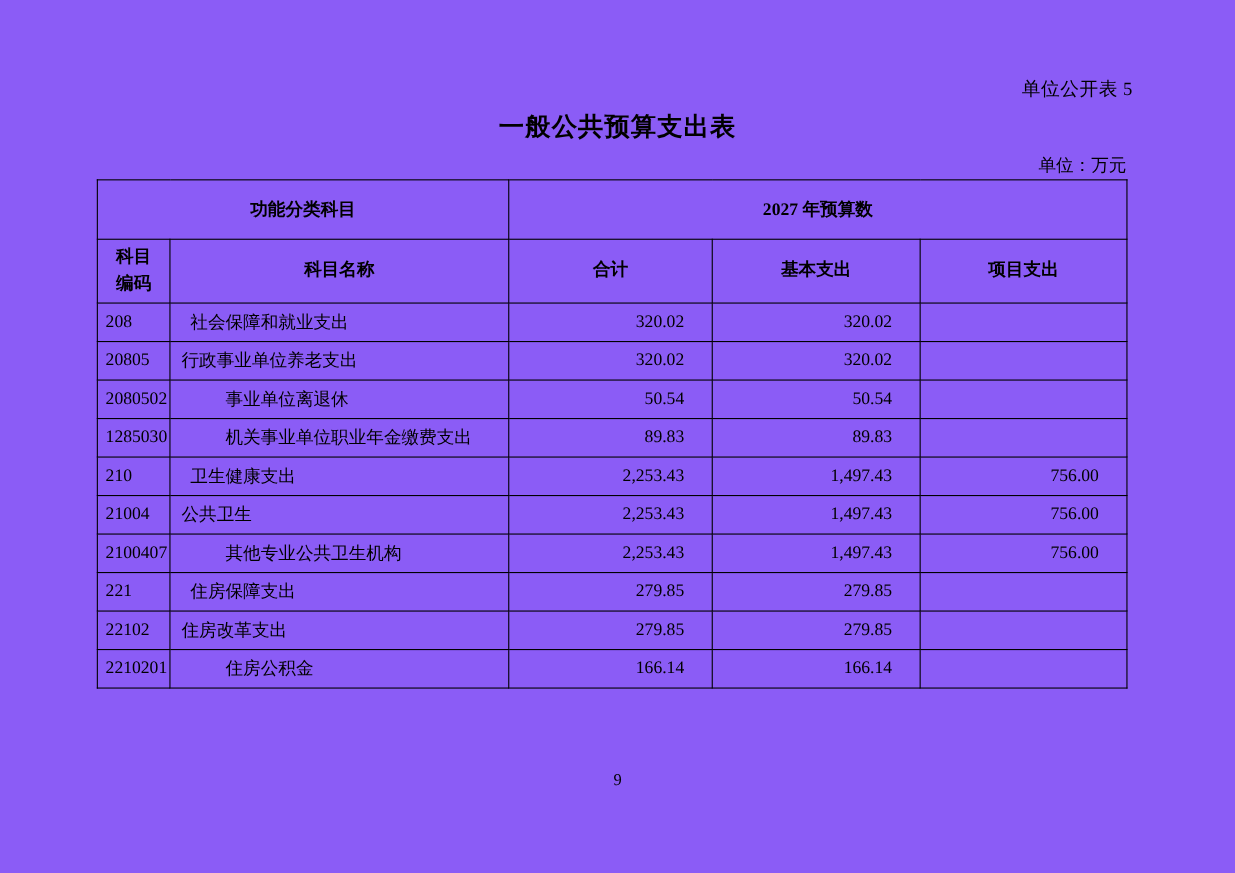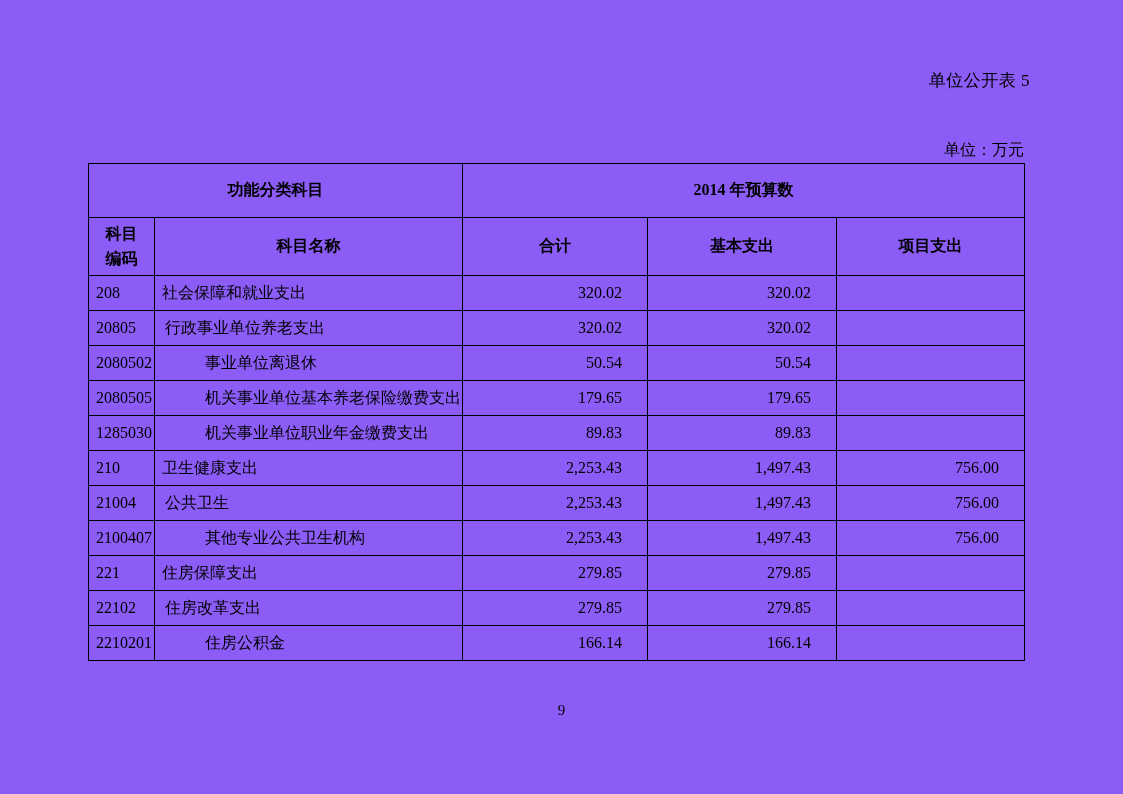--- a/index.html
+++ b/index.html
@@ -63,56 +63,57 @@
     font-weight: bold;
     text-align: center;
     line-height: 1.55;
   }
   tbody td {
     height: 32px;
     font-size: 16px;
   }
   td.code { text-align: left; padding-left: 7px; }
   td.name { text-align: left; }
-  td.name.indent-0 { padding-left: 7px; }
+  td.name.indent-0 { padding-left: 18px; }
   td.name.indent-1 { padding-left: 10px; }
   td.name.indent-2 { padding-left: 50px; }
   td.num { text-align: right; padding-right: 25px; margin-left: 15px; }
   tr.bold td { font-weight: normal; }
   .page-number {
     position: absolute;
     top: 702px;
     left: 0;
     right: 0;
     text-align: center;
     font-size: 15px;
   }
 </style>
 </head>
 <body>
 
 <div class="page">
 
   <div class="corner-label">单位公开表 5</div>
 
+  <h1 class="doc-title">一般公共预算支出表</h1>
 
   <div class="unit-note">单位：万元</div>
 
   <table class="budget">
     <colgroup>
       <col style="width:66px">
       <col style="width:308px">
       <col style="width:185px">
       <col style="width:189px">
       <col style="width:188px">
     </colgroup>
     <thead>
       <tr class="h1">
         <th colspan="2">功能分类科目</th>
-        <th colspan="3">2014 年预算数</th>
+        <th colspan="3">2027 年预算数</th>
       </tr>
       <tr class="h2">
         <th>
           <div>科目</div>
           <div>编码</div>
         </th>
         <th>科目名称</th>
         <th>合计</th>
         <th>基本支出</th>
         <th>项目支出</th>
@@ -134,27 +135,20 @@
     <td class="num"></td>
   </tr>
         <tr>
     <td class="code">2080502</td>
     <td class="name indent-2">事业单位离退休</td>
     <td class="num">50.54</td>
     <td class="num">50.54</td>
     <td class="num"></td>
   </tr>
         <tr>
-    <td class="code">2080505</td>
-    <td class="name indent-2">机关事业单位基本养老保险缴费支出</td>
-    <td class="num">179.65</td>
-    <td class="num">179.65</td>
-    <td class="num"></td>
-  </tr>
-        <tr>
     <td class="code">1285030</td>
     <td class="name indent-2">机关事业单位职业年金缴费支出</td>
     <td class="num">89.83</td>
     <td class="num">89.83</td>
     <td class="num"></td>
   </tr>
         <tr class="bold">
     <td class="code">210</td>
     <td class="name indent-0">卫生健康支出</td>
     <td class="num">2,253.43</td>

